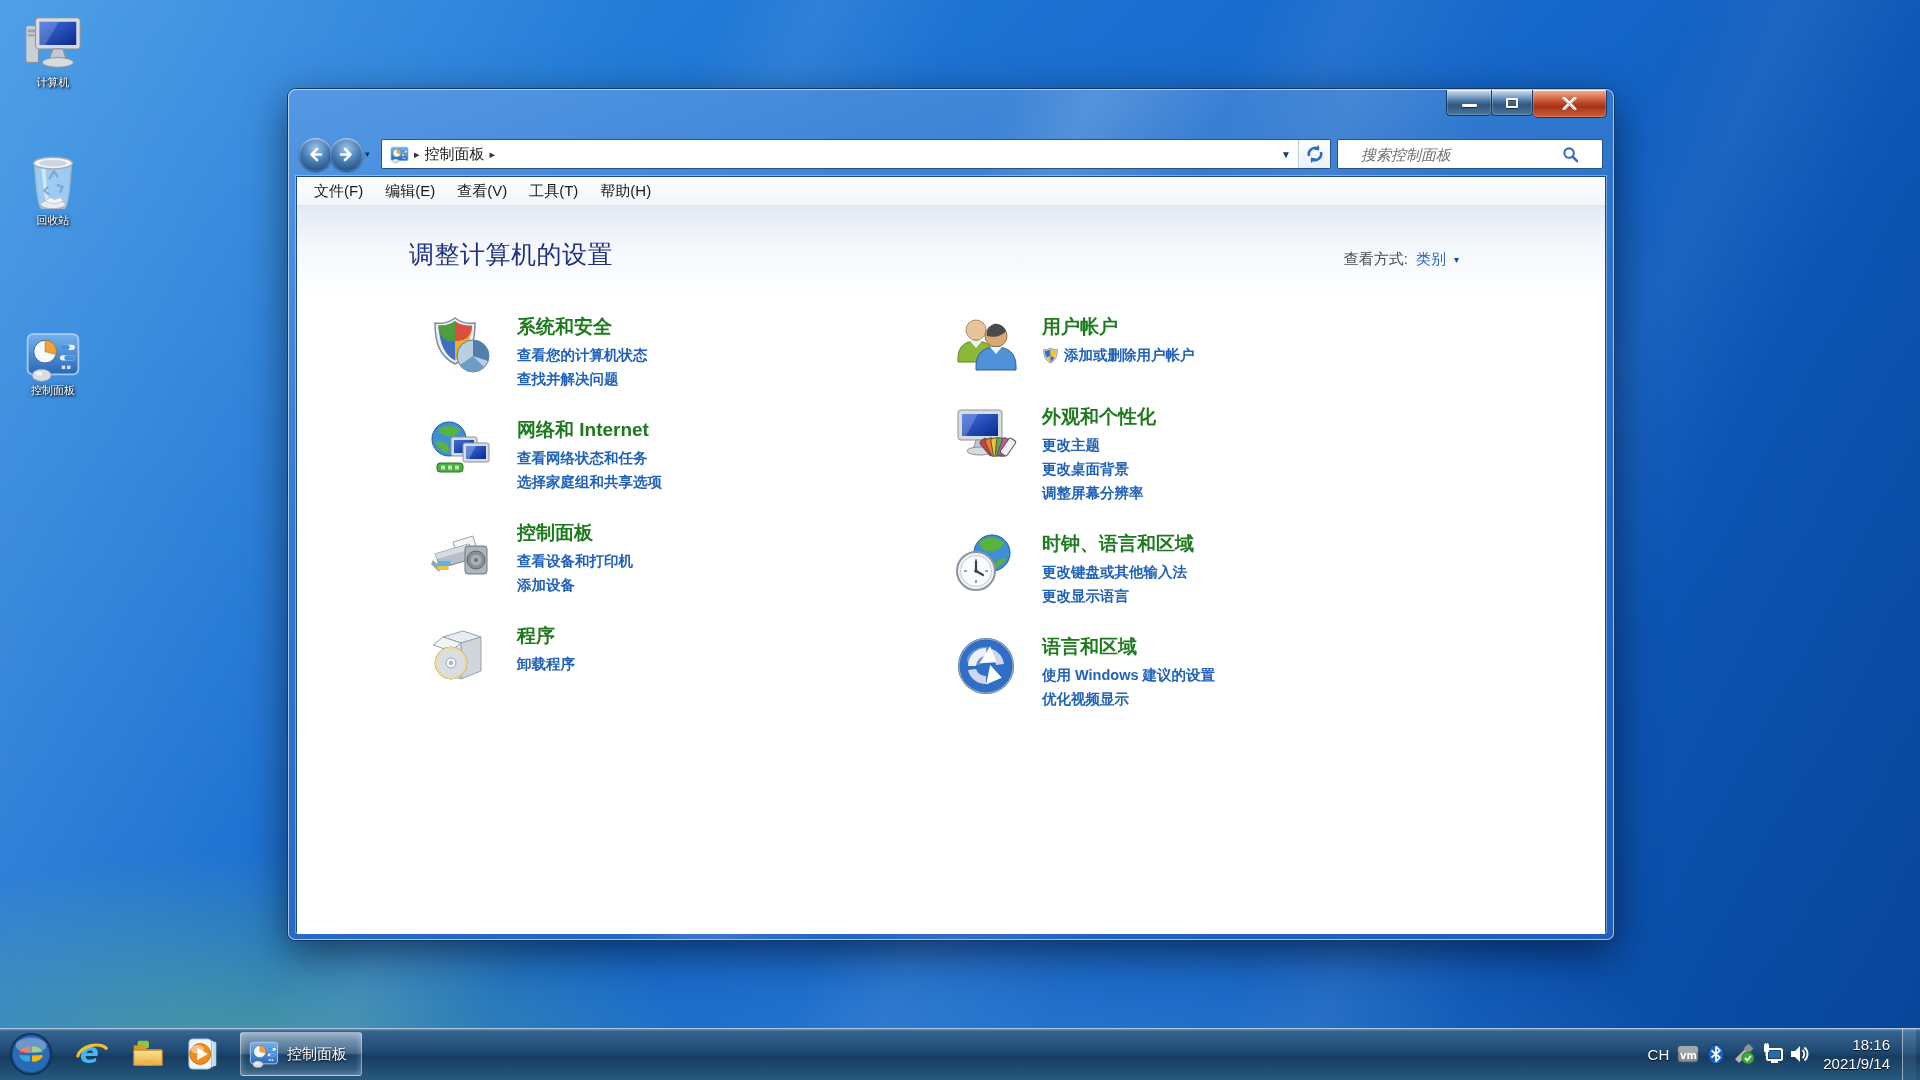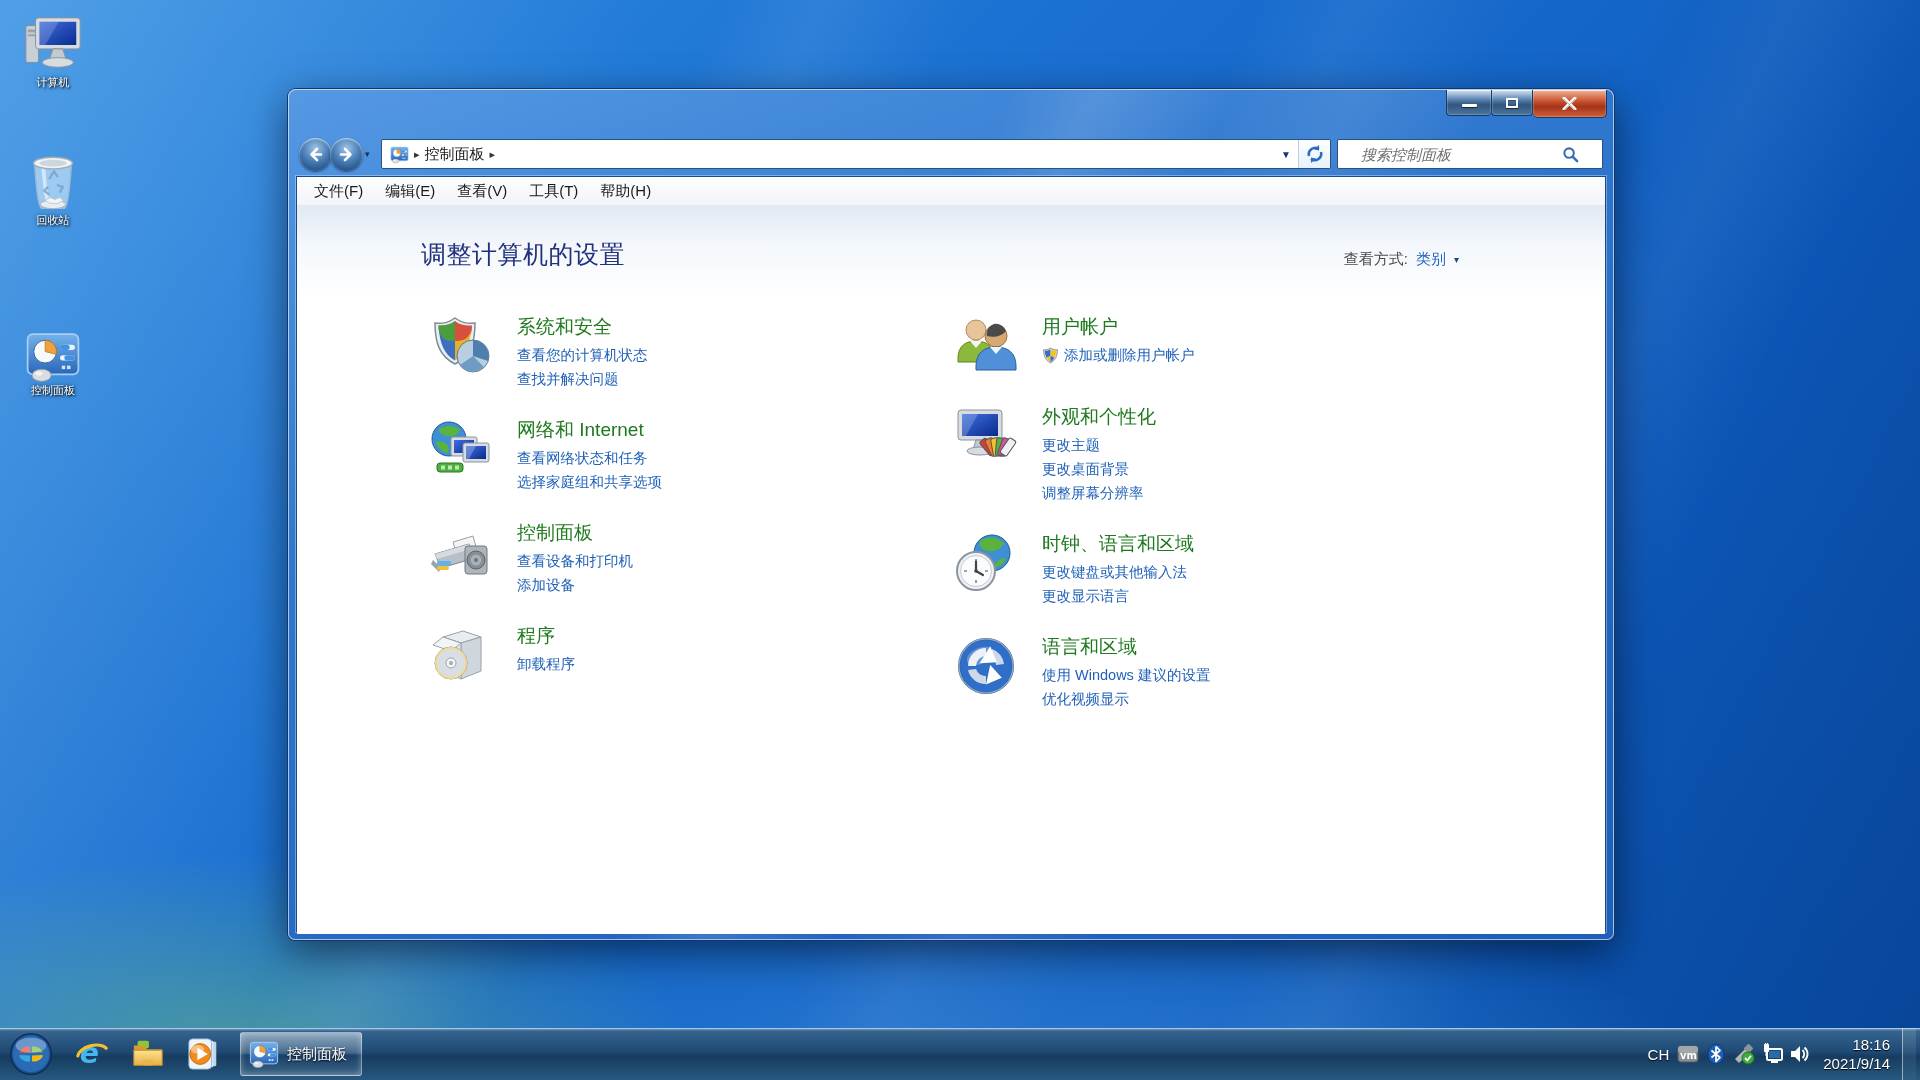--- a/index.html
+++ b/index.html
@@ -93,28 +93,28 @@
   
   .client { position:relative; height:756px; background:#fff;
     border:1px solid #1c4a80; box-shadow:0 0 0 1px rgba(255,255,255,.35); }
   .menubar { height:27px; display:flex; align-items:center; gap:4px;
     background:linear-gradient(#fcfdfe,#f2f5f9); border-bottom:1px solid #e3e8ee;
     padding:14px 8px; font-size:15px; color:#1a1a1a; }
   .menubar .mi { padding:2px 9px; border-radius:2px; }
 
   .content { position:relative; height:728px;
     background:linear-gradient(#e3e9f3 0%, #f4f8fc 40px, #ffffff 95px); overflow:hidden; }
-  .page-title { position:absolute; left:124px; top:32px; font-size:25px;
+  .page-title { position:absolute; left:112px; top:32px; font-size:25px;
     color:#21317e; letter-spacing:.5px; }
   .view-by { position:absolute; right:146px; top:44px; font-size:15px; color:#4a4a4a;
     display:flex; align-items:center; gap:8px; }
   .view-by .vlink { color:#2667c8; }
   .view-by .varrow { color:#224a7c; font-size:10px; }
 
-  .cats { position:absolute; top:108px; width:520px; }
+  .cats { position:absolute; top:108px; width:520px;font-weight:bold; }
   .col-left  { left:132px; }
   .col-right { left:657px; }
   .cat-item { display:flex; gap:24px; margin-bottom:26px; }
   .cat-icon { width:64px; height:64px; flex:0 0 auto; }
   .cat-icon svg { width:64px; height:64px; }
   .cat-title { font-size:19px; color:#1e7a1e; line-height:26px; margin-bottom:3px;
     display:block; text-decoration:none; }
   .cat-link { font-size:14.5px; color:#2162b8; line-height:24px; display:flex;
     align-items:center; gap:5px; text-decoration:none; }
   .cat-link svg.uac { width:17px; height:17px; }

